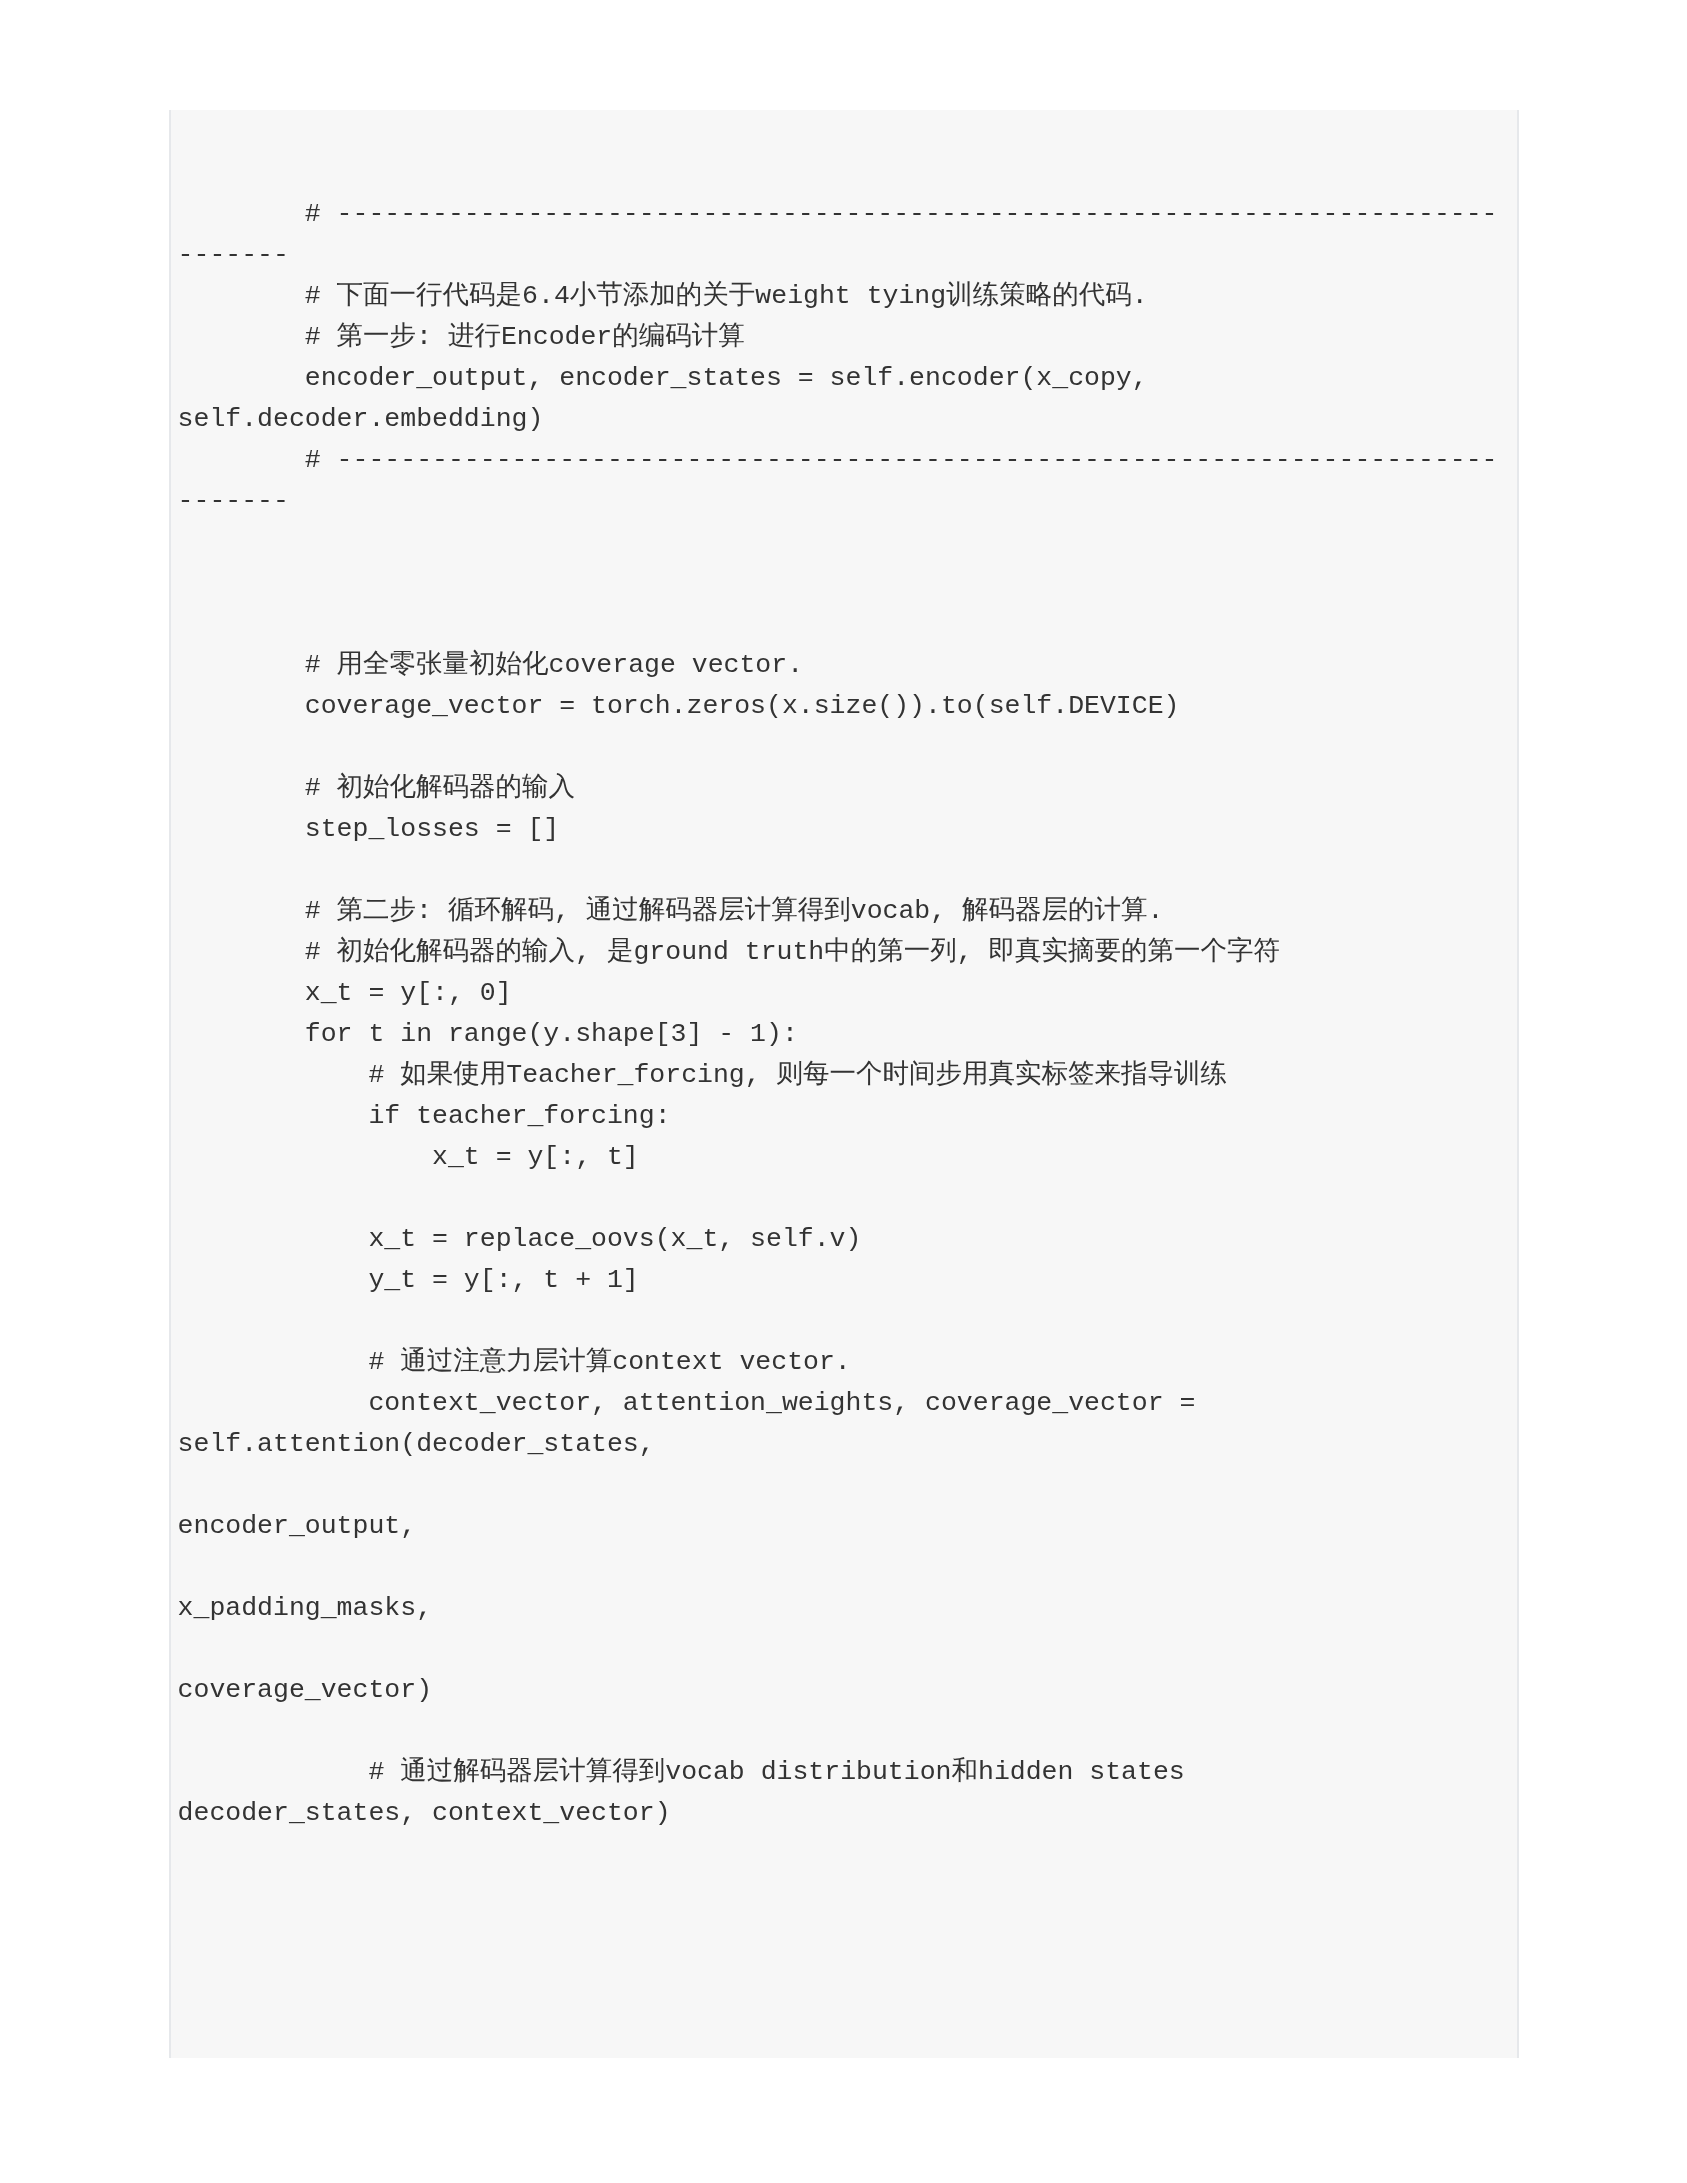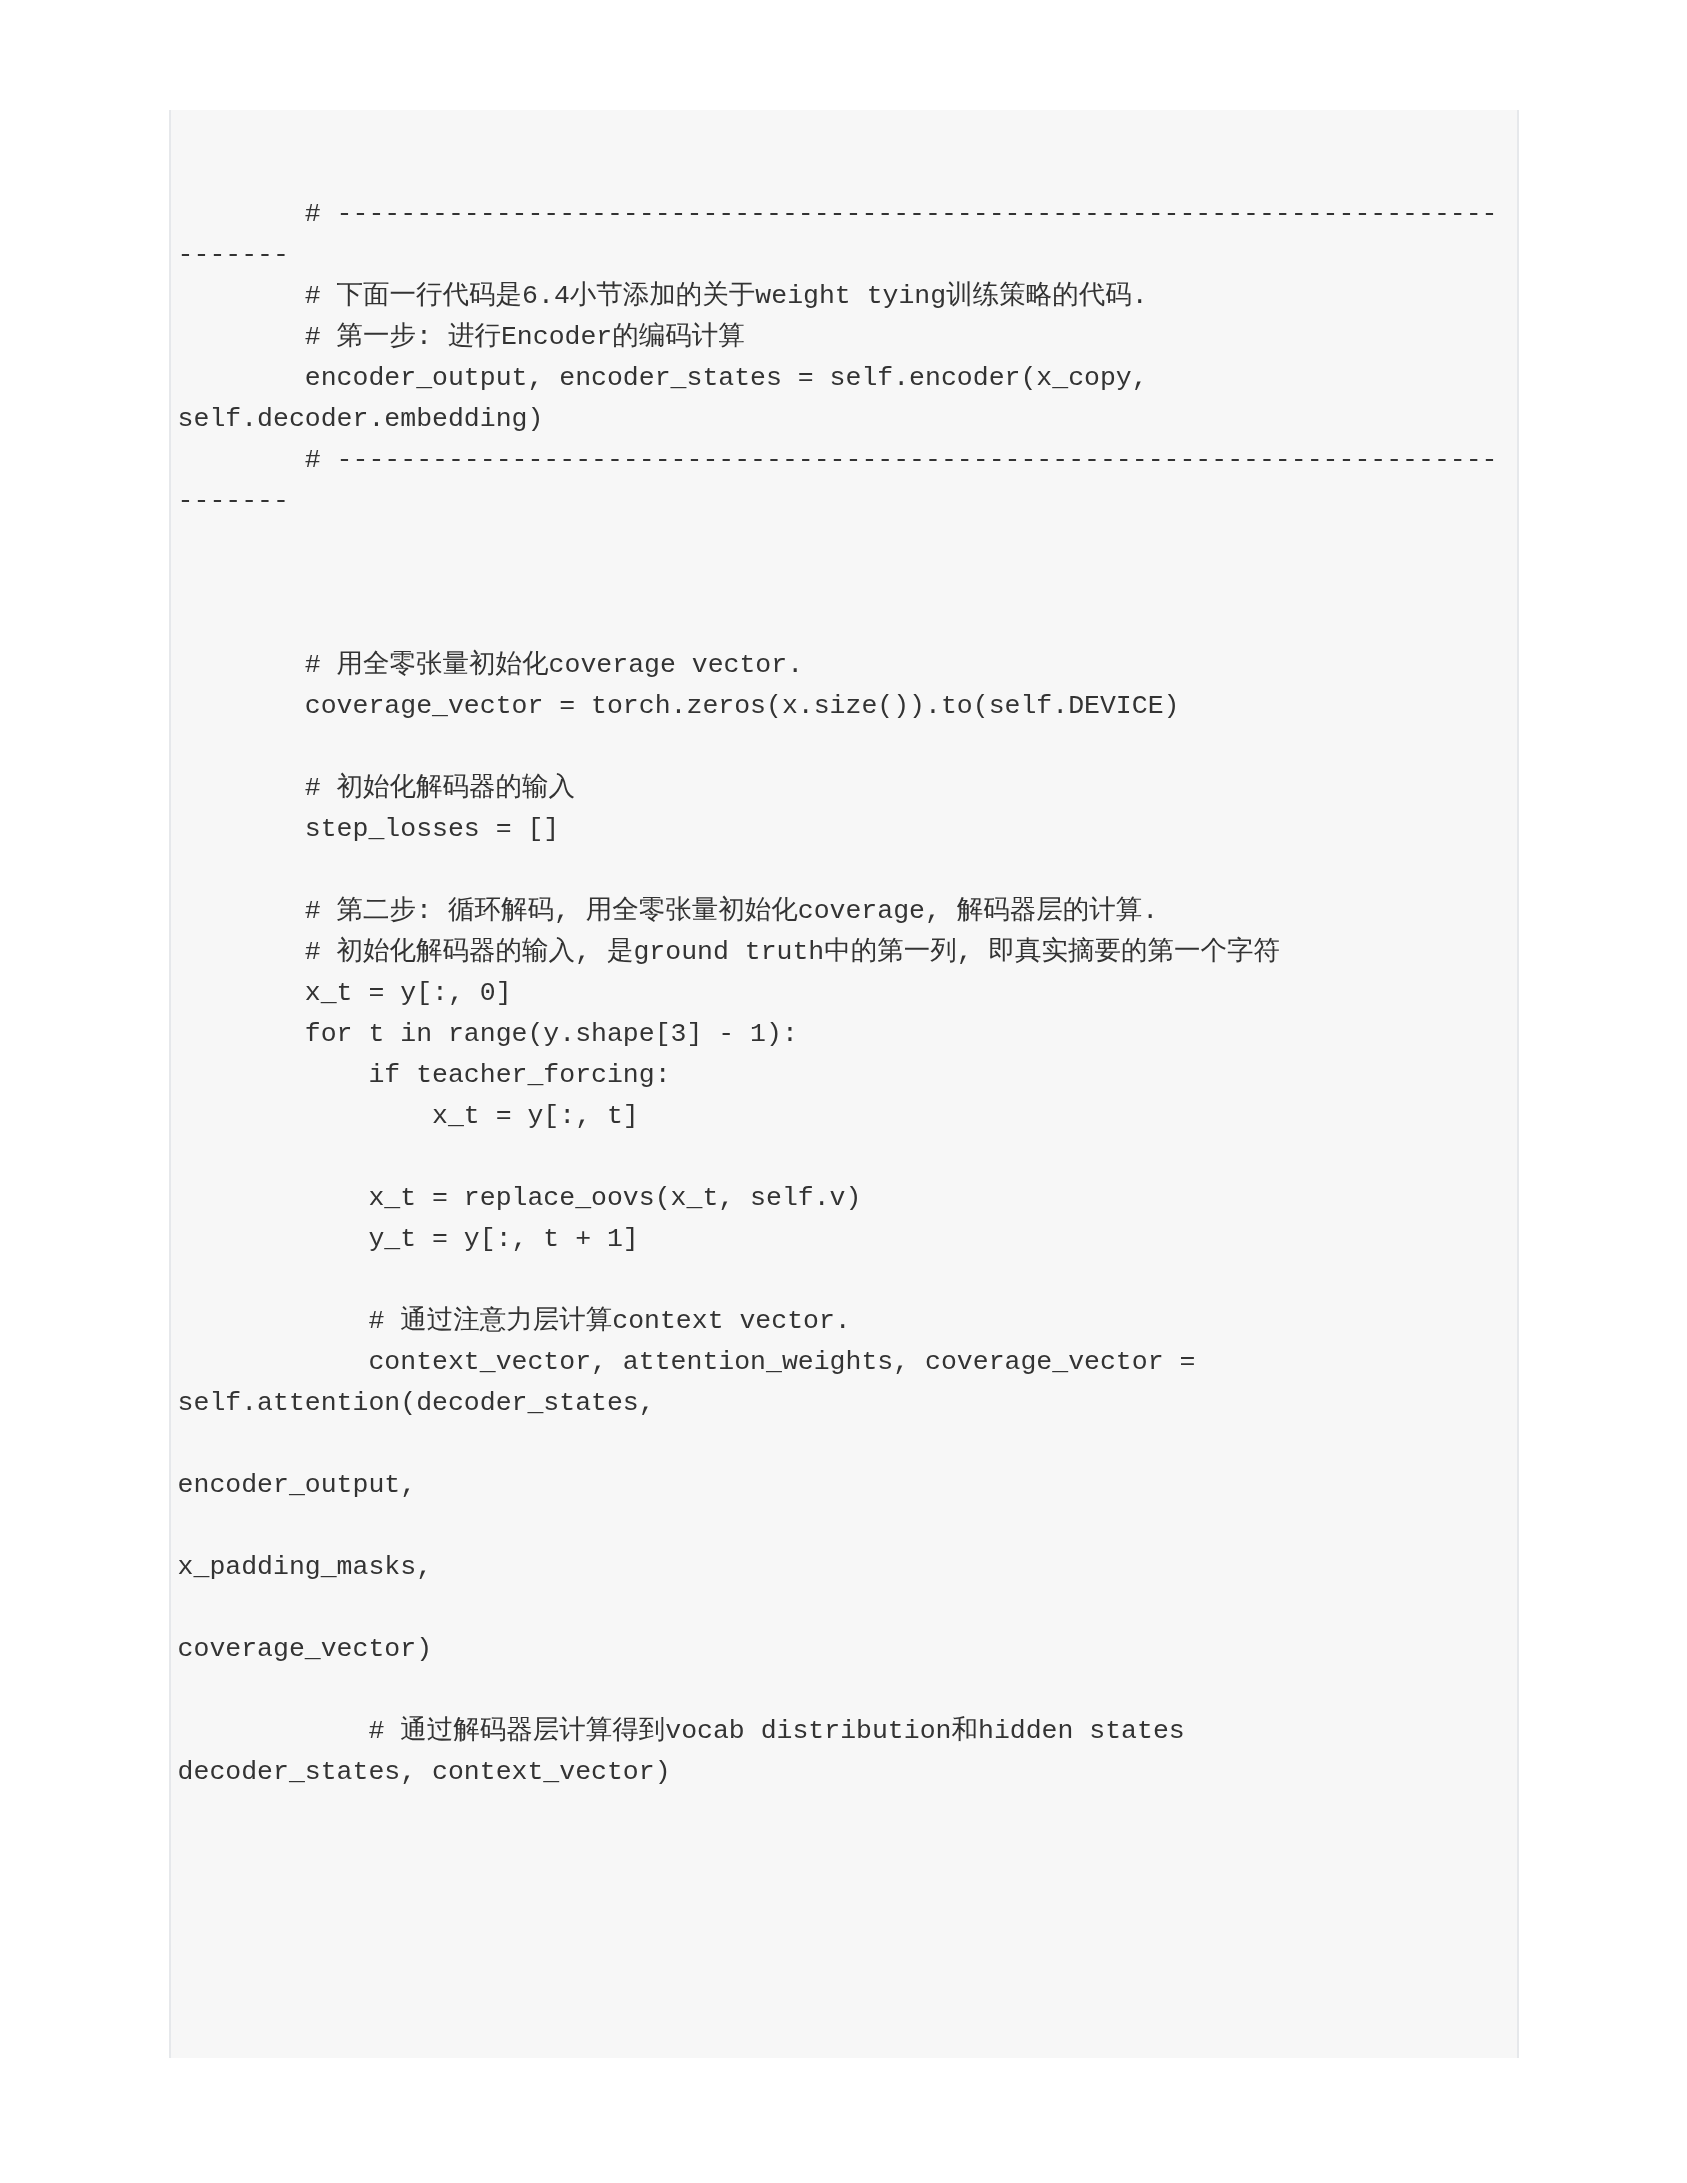--- a/index.html
+++ b/index.html
@@ -62,24 +62,25 @@
     <div class="code-line">-------</div>
     <div class="code-line empty"></div>
     <div class="code-line empty"></div>
     <div class="code-line empty"></div>
     <div class="code-line">        # 用全零张量初始化coverage vector.</div>
     <div class="code-line">        coverage_vector = torch.zeros(x.size()).to(self.DEVICE)</div>
     <div class="code-line empty"></div>
     <div class="code-line">        # 初始化解码器的输入</div>
     <div class="code-line">        step_losses = []</div>
     <div class="code-line empty"></div>
-    <div class="code-line">        # 第二步: 循环解码, 用全零张量初始化coverage, 解码器层的计算.</div>
+    <div class="code-line">        # 第二步: 循环解码, 通过解码器层计算得到vocab, 解码器层的计算.</div>
     <div class="code-line">        # 初始化解码器的输入, 是ground truth中的第一列, 即真实摘要的第一个字符</div>
     <div class="code-line">        x_t = y[:, 0]</div>
     <div class="code-line">        for t in range(y.shape[3] - 1):</div>
+    <div class="code-line">            # 如果使用Teacher_forcing, 则每一个时间步用真实标签来指导训练</div>
     <div class="code-line">            if teacher_forcing:</div>
     <div class="code-line">                x_t = y[:, t]</div>
     <div class="code-line empty"></div>
     <div class="code-line">            x_t = replace_oovs(x_t, self.v)</div>
     <div class="code-line">            y_t = y[:, t + 1]</div>
     <div class="code-line empty"></div>
     <div class="code-line">            # 通过注意力层计算context vector.</div>
     <div class="code-line">            context_vector, attention_weights, coverage_vector =</div>
     <div class="code-line">self.attention(decoder_states,</div>
     <div class="code-line empty"></div>

